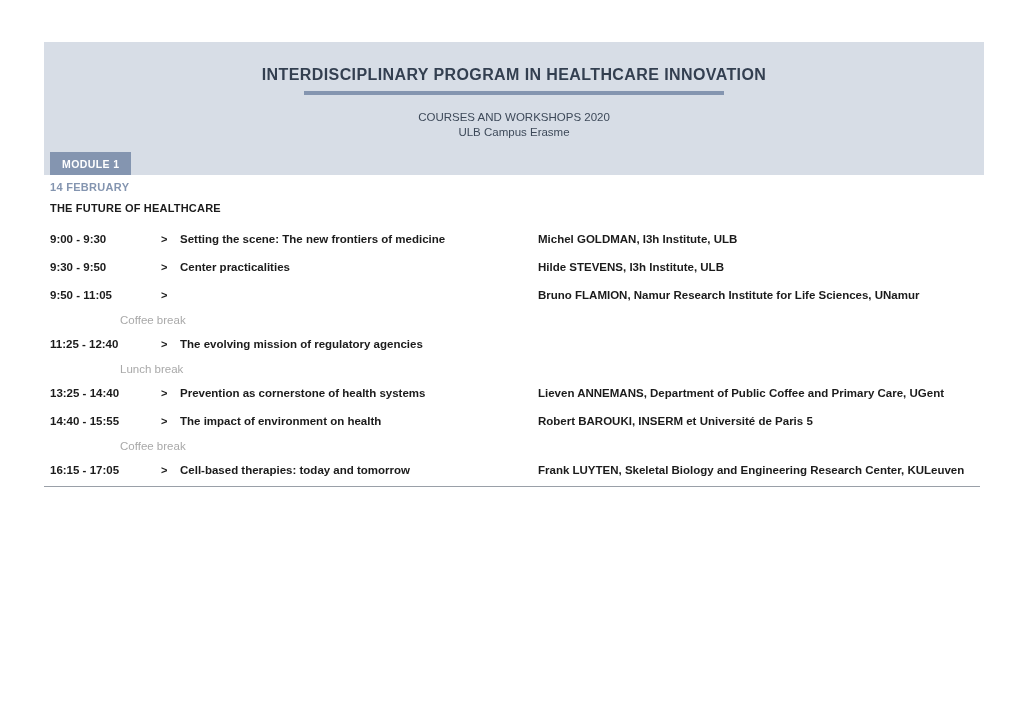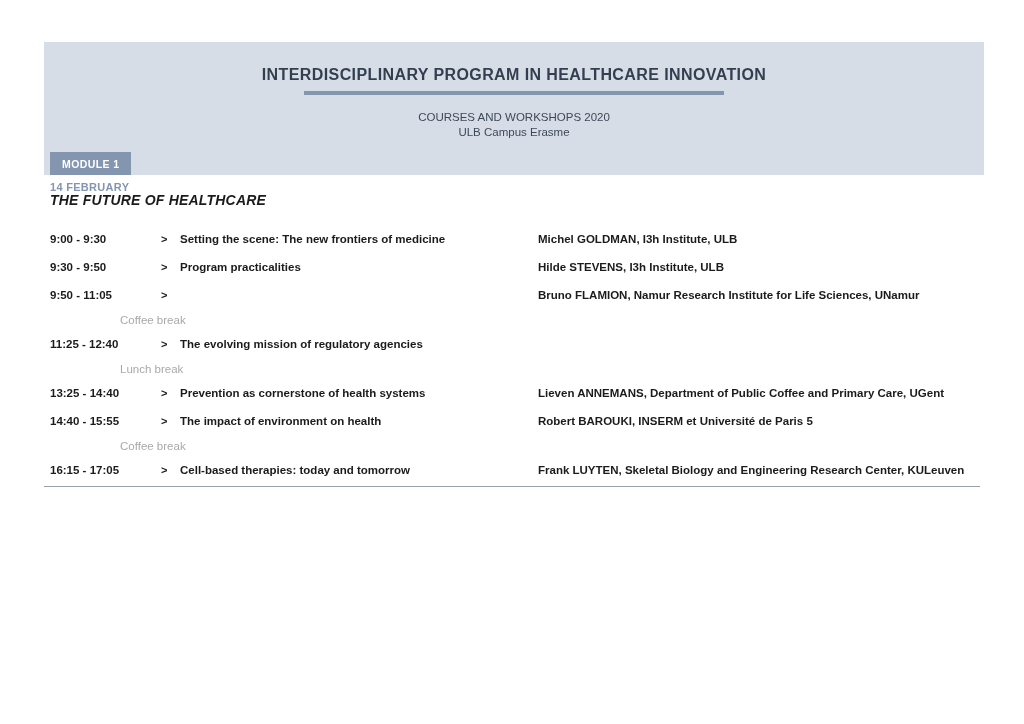--- a/index.html
+++ b/index.html
@@ -55,24 +55,23 @@
     font-size:10.5px;font-weight:700;letter-spacing:.4px;
     display:flex;align-items:center;justify-content:center;
   }
   
   .date{
     position:absolute;left:50px;top:181px;
     font-size:11px;font-weight:700;letter-spacing:.3px;
     color:var(--accent);
   }
   .theme{
-    position:absolute;left:50px;top:192px;
-    font-size:14px;font-weight:700;letter-spacing:.2px;
+    position:absolute;left:50px;top:202px;
+    font-size:11px;font-weight:700;letter-spacing:.2px;
     color:var(--body_text);
-    font-style:italic;
   }
   
   .schedule{
     position:absolute;left:0;top:225px;width:1024px;
   }
   .row{position:relative;width:100%;}
   .row.session{height:28px;}
   .row.break{height:21px;}
   .row span{position:absolute;top:50%;transform:translateY(-50%);white-space:nowrap;}
   .time{
@@ -122,21 +121,21 @@
     <div class="row session">
       <span class="time">9:00 - 9:30</span>
       <span class="chev">&gt;</span>
       <span class="topic">Setting the scene: The new frontiers of medicine</span>
       <span class="speaker">Michel GOLDMAN, I3h Institute, ULB</span>
     </div>
 
     <div class="row session">
       <span class="time">9:30 - 9:50</span>
       <span class="chev">&gt;</span>
-      <span class="topic">Program practicalities</span>
+      <span class="topic">Center practicalities</span>
       <span class="speaker">Hilde STEVENS, I3h Institute, ULB</span>
     </div>
 
     <div class="row session">
       <span class="time">9:50 - 11:05</span>
       <span class="chev">&gt;</span>
       <span class="speaker">Bruno FLAMION, Namur Research Institute for Life Sciences, UNamur</span>
     </div>
 
     <div class="row break">

